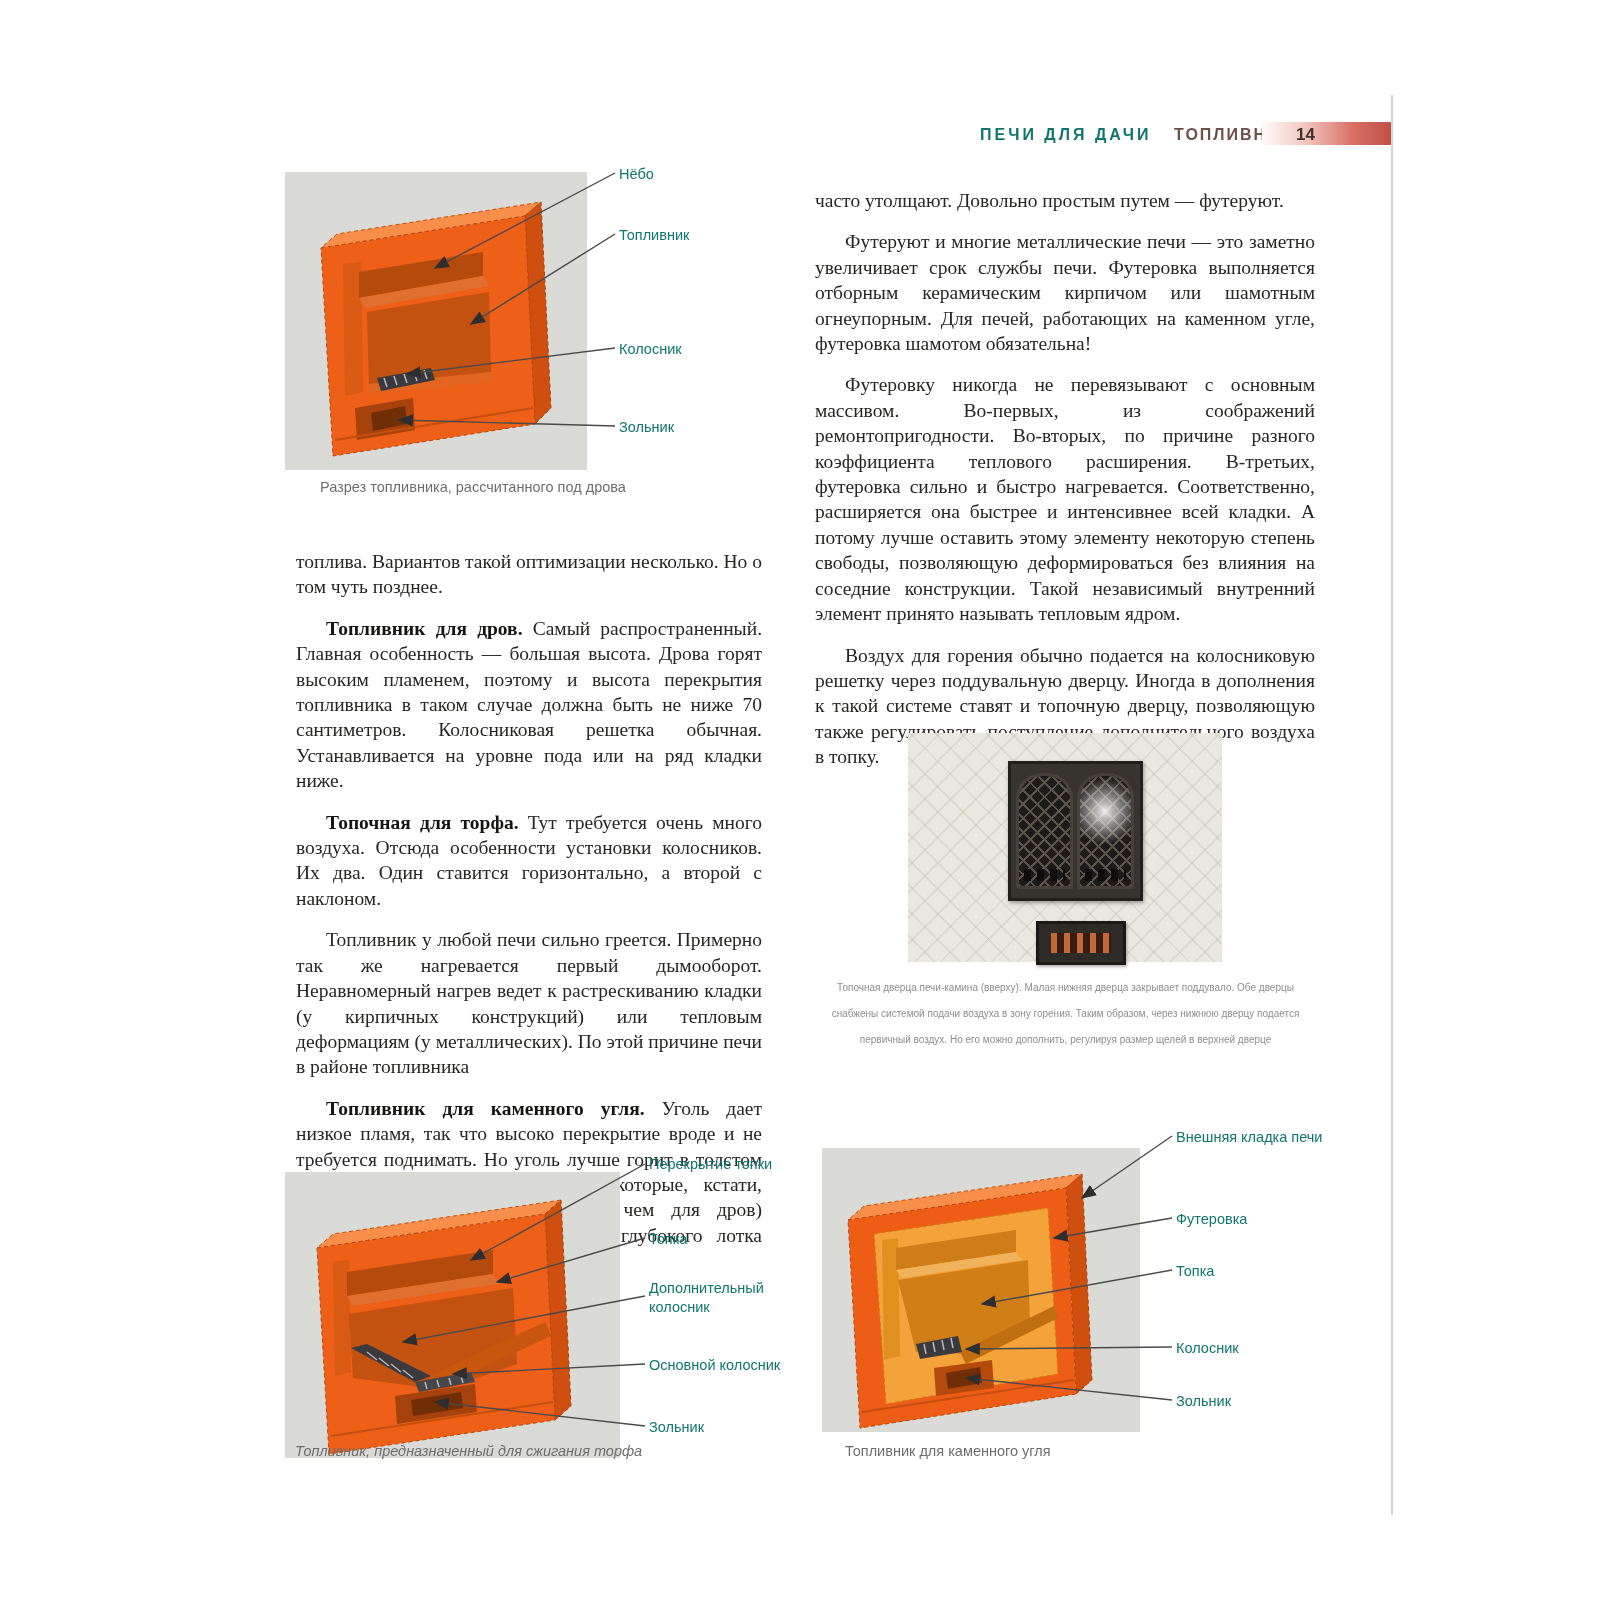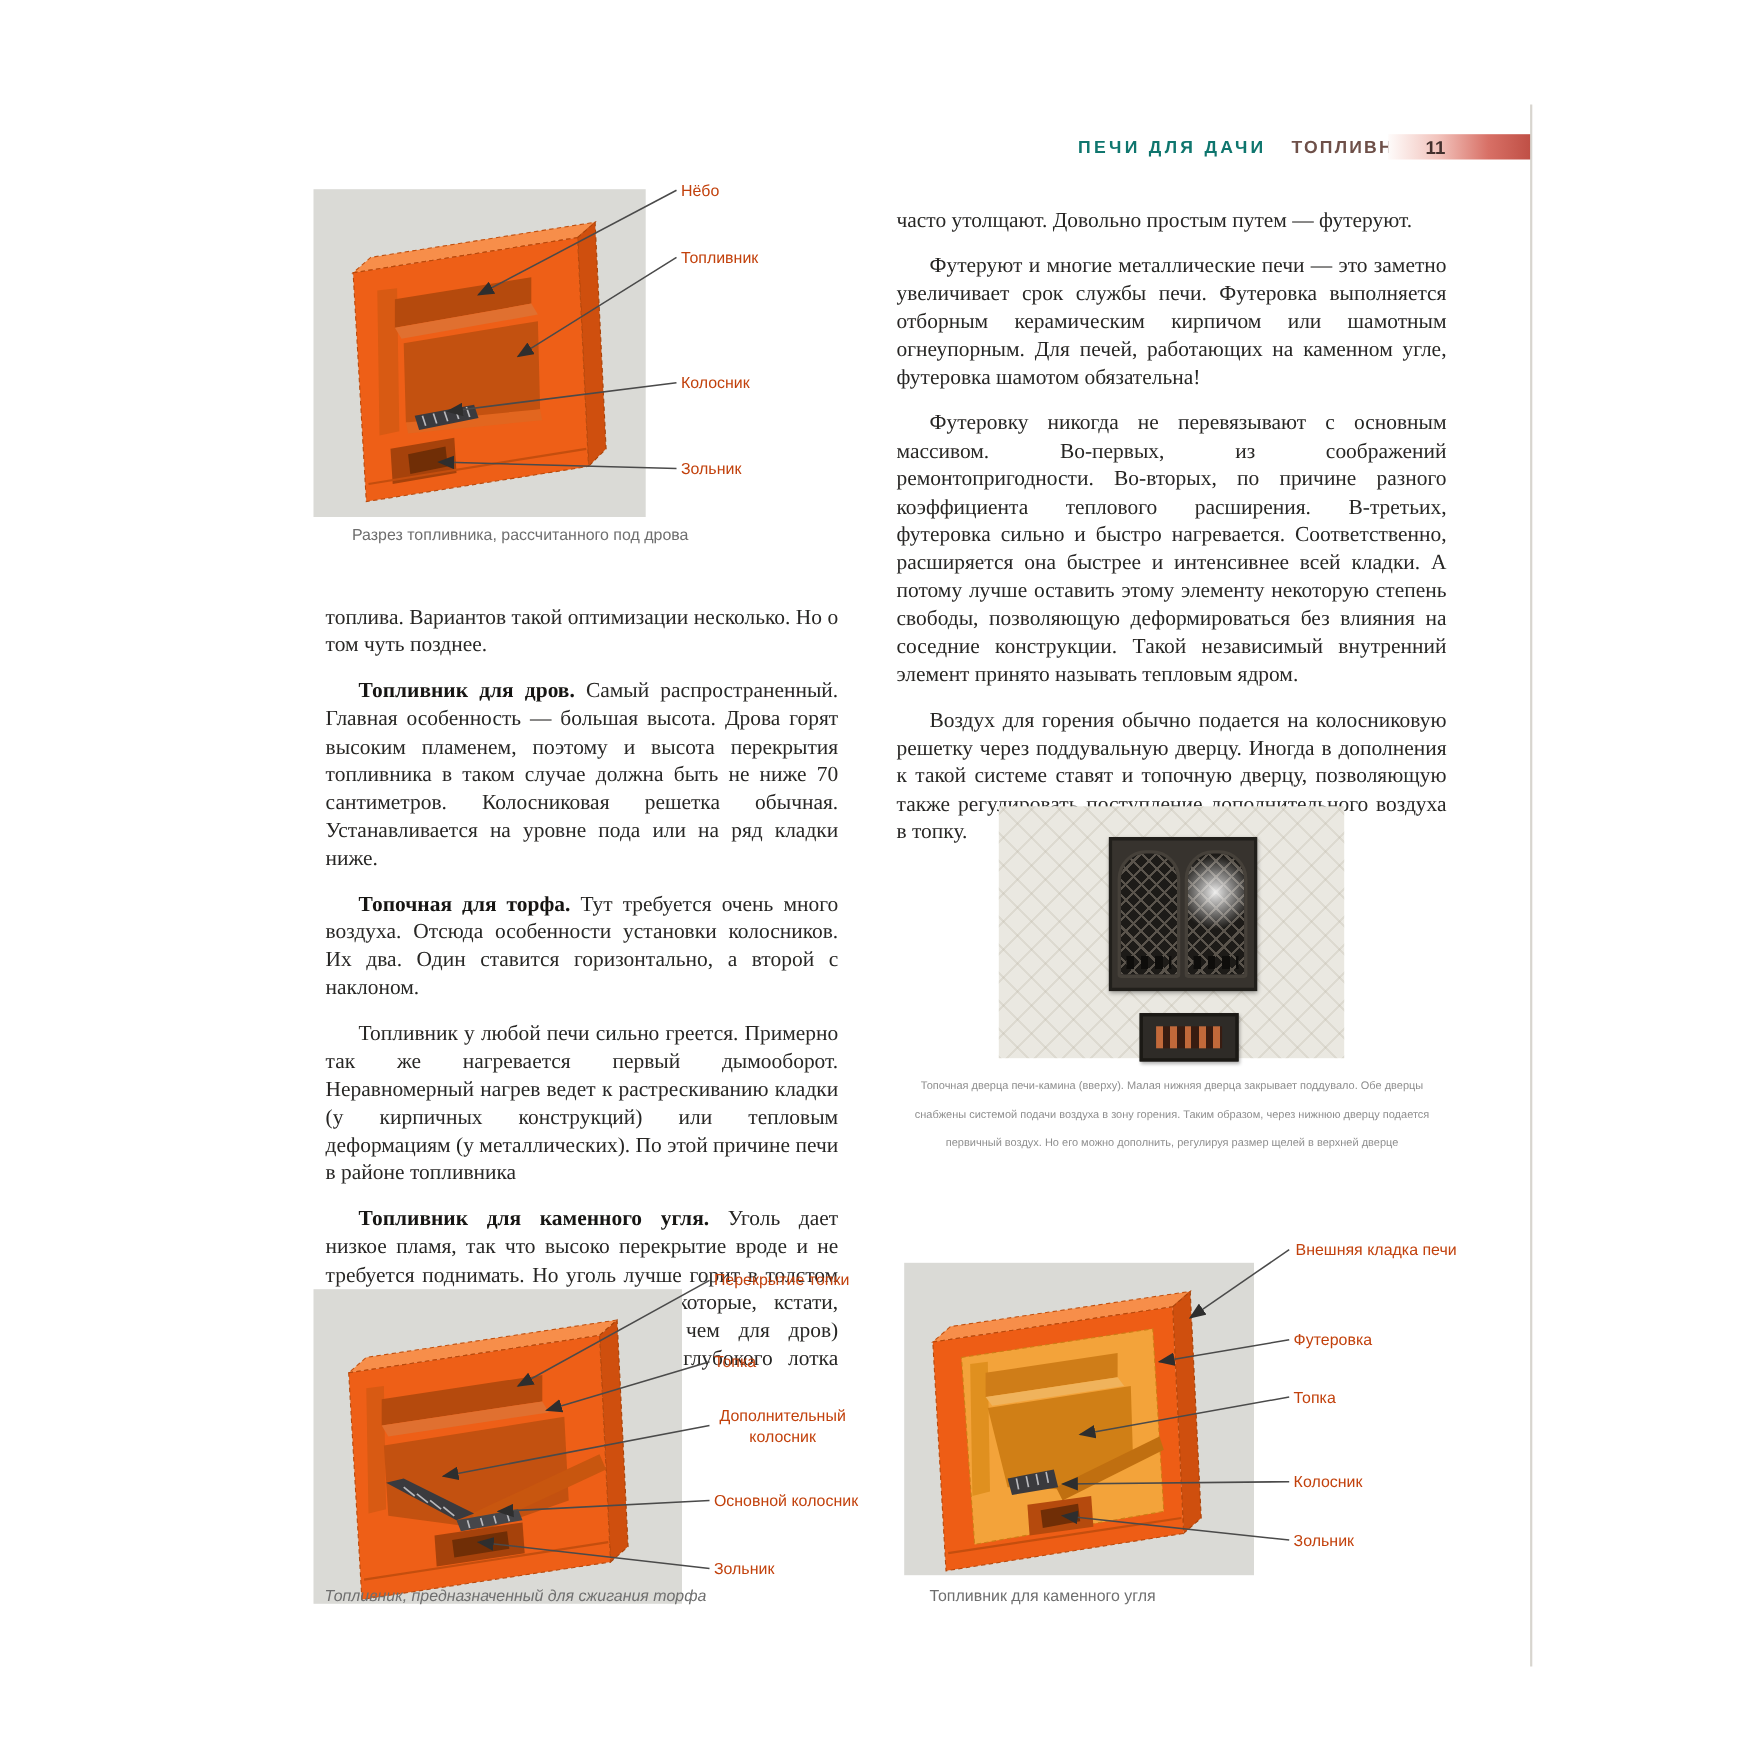--- a/index.html
+++ b/index.html
@@ -21,21 +21,21 @@
   .col p{margin:16px;font-size:19.5px;line-height:25.4px;text-align:justify;}
   .col p.ind{text-indent:30px;}
   .col b{color:#161513;}
   #left-col{left:280px;top:533px;width:498px;}
   #right-col{left:799px;top:172px;width:532px;}
 
   
   .fig{position:absolute;}
   .fig svg{position:absolute;left:0;top:0;}
   .fig-label{position:absolute;font-family:"Liberation Sans",sans-serif;font-size:14.5px;
-    color:#c2410c;line-height:19px;text-align:center;}
+    color:#0f766e;line-height:19px;}
   .fig-caption{position:absolute;font-family:"Liberation Sans",sans-serif;font-size:14.5px;
     color:#6e6e6e;text-align:left;}
 
   
   #photo{position:absolute;left:908px;top:733px;width:314px;height:229px;background:#eae8e1;
     background-image:
       repeating-linear-gradient(45deg,rgba(187,181,165,.28) 0 2px,transparent 2px 18px),
       repeating-linear-gradient(-45deg,rgba(187,181,165,.28) 0 2px,transparent 2px 18px);}
   .door-unit{position:absolute;left:100px;top:28px;width:135px;height:140px;background:#37332e;
     box-shadow:inset 0 0 0 3px #211f1b, 1px 2px 4px rgba(0,0,0,.35);}
@@ -55,21 +55,21 @@
     background:repeating-linear-gradient(90deg,#c2693a 0 6px,#381c11 6px 13px);}
   #photo-caption{position:absolute;left:828px;top:975px;width:475px;text-align:center;
     font-family:"Liberation Sans",sans-serif;font-size:10px;line-height:26px;color:#8e8e8e;}
 </style>
 </head>
 <body>
 
 <div class="hdr-book">ПЕЧИ ДЛЯ ДАЧИ</div>
 <div class="hdr-section">ТОПЛИВНИК</div>
 <div class="hdr-bar"></div>
-<div class="hdr-page">11</div>
+<div class="hdr-page">14</div>
 <div class="edge-line"></div>
 
 <div class="fig" id="fig-wood" style="left:283px;top:160px;width:420px;height:318px;">
   <svg width="420" height="318" viewBox="0 0 420 318">
     <defs>
       <marker id="ar1" viewBox="0 0 10 8" refX="9" refY="4" markerWidth="11" markerHeight="9" orient="auto">
         <path d="M0,0 L10,4 L0,8 Z" fill="#2e2e2e"></path>
       </marker>
     </defs>
     <rect x="2" y="12" width="302" height="298" fill="#dadad6"></rect>

